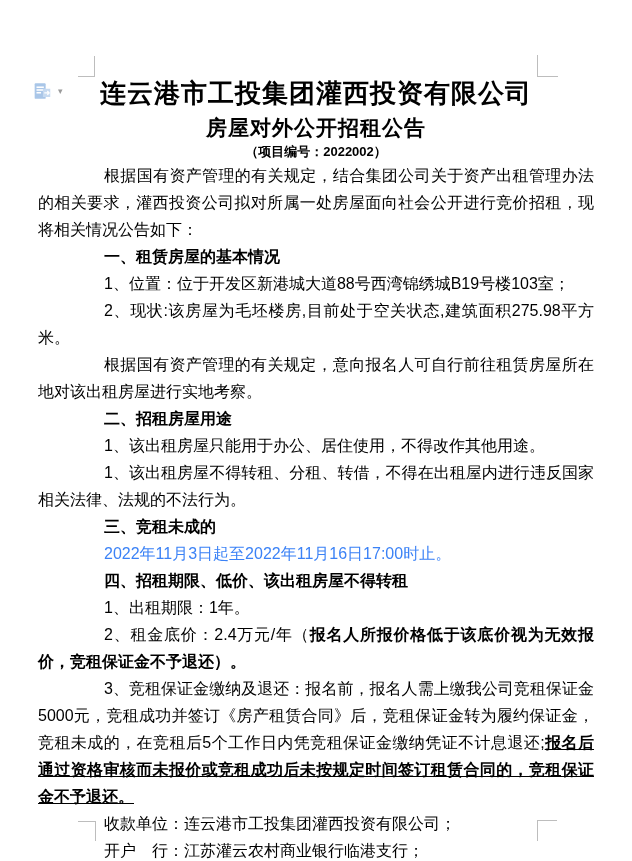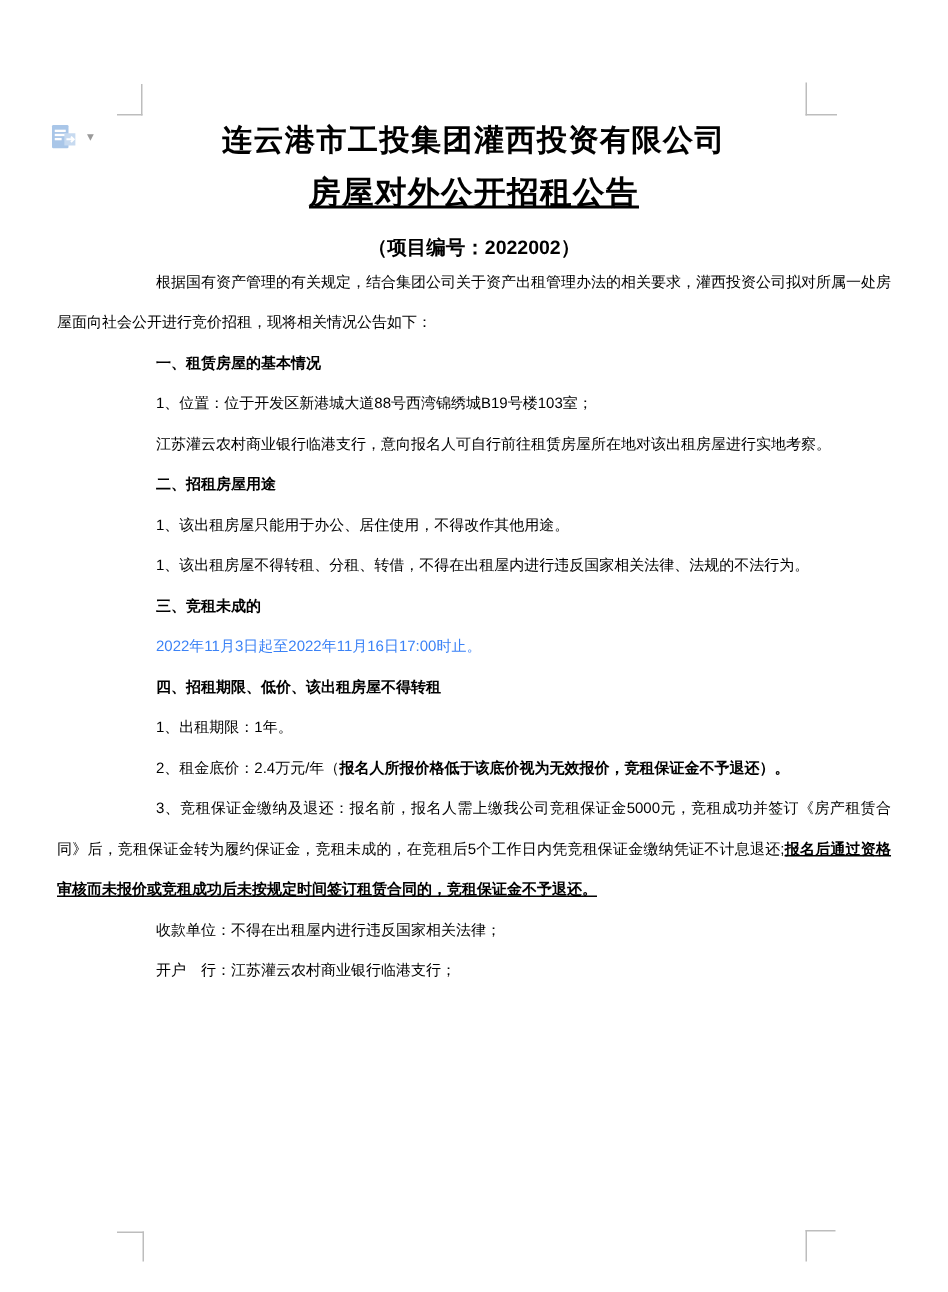--- a/index.html
+++ b/index.html
@@ -15,31 +15,31 @@
   .paste-caret{font-size:9px;color:#9a9a9a;line-height:1;}
   
   .crop{position:absolute;}
   .crop-tl{left:78px;top:56px;width:16px;height:20px;border-right:1px solid #bdbdbd;border-bottom:1px solid #bdbdbd;}
   .crop-tr{left:537px;top:55px;width:20px;height:21px;border-left:1px solid #bdbdbd;border-bottom:1px solid #bdbdbd;}
   .crop-bl{left:78px;top:821px;width:17px;height:19px;border-right:1px solid #bdbdbd;border-top:1px solid #bdbdbd;}
   .crop-br{left:537px;top:820px;width:19px;height:20px;border-left:1px solid #bdbdbd;border-top:1px solid #bdbdbd;}
   
   .content{position:absolute;left:38px;top:80px;width:556px;}
   .title{
-    margin:0;text-align:center;font-size:20px;font-weight:bold;line-height:28px;
+    margin:0;text-align:center;font-size:26px;font-weight:bold;line-height:28px;
     font-family:"Liberation Serif", serif;letter-spacing:1px;
   }
   .subtitle{
     margin:6px 0 0 0;text-align:center;font-size:21px;font-weight:bold;line-height:28px;
-    font-family:"Liberation Serif", serif;letter-spacing:1px;text-decoration:underline;
+    font-family:"Liberation Serif", serif;letter-spacing:1px;
   }
-  .project{margin-top:15px;text-align:center;font-size:13px;font-weight:bold;line-height:16px;}
+  .project{margin-top:2px;text-align:center;font-size:13px;font-weight:bold;line-height:16px;}
   .body-block{margin-top:2px;}
   p.para{
-    margin:0;font-size:10px;line-height:27px;text-align:justify;
+    margin:0;font-size:16px;line-height:27px;text-align:justify;
     text-indent:66px;word-break:break-all;
   }
   p.heading{font-weight:bold;}
   .b{font-weight:bold;}
   .bu{font-weight:bold;text-decoration:underline;}
 </style>
 </head>
 <body>
 
 <div class="paste-btn">
@@ -62,31 +62,32 @@
 <div class="content">
   <h1 class="title">连云港市工投集团灌西投资有限公司</h1>
   <h2 class="subtitle">房屋对外公开招租公告</h2>
   <div class="project">（项目编号：2022002）</div>
 
   <div class="body-block">
     <p class="para">根据国有资产管理的有关规定，结合集团公司关于资产出租管理办法的相关要求，灌西投资公司拟对所属一处房屋面向社会公开进行竞价招租，现将相关情况公告如下：</p>
 
     <p class="para heading">一、租赁房屋的基本情况</p>
     <p class="para">1、位置：位于开发区新港城大道88号西湾锦绣城B19号楼103室；</p>
-    <p class="para">江苏灌云农村商业银行临港支行，意向报名人可自行前往租赁房屋所在地对该出租房屋进行实地考察。</p>
+    <p class="para">2、现状:该房屋为毛坯楼房,目前处于空关状态,建筑面积275.98平方米。</p>
+    <p class="para">根据国有资产管理的有关规定，意向报名人可自行前往租赁房屋所在地对该出租房屋进行实地考察。</p>
 
     <p class="para heading">二、招租房屋用途</p>
     <p class="para">1、该出租房屋只能用于办公、居住使用，不得改作其他用途。</p>
     <p class="para">1、该出租房屋不得转租、分租、转借，不得在出租屋内进行违反国家相关法律、法规的不法行为。</p>
 
     <p class="para heading">三、竞租未成的</p>
     <p class="para" style="color: #3b82f6;">2022年11月3日起至2022年11月16日17:00时止。</p>
 
     <p class="para heading">四、招租期限、低价、该出租房屋不得转租</p>
     <p class="para">1、出租期限：1年。</p>
     <p class="para"><span>2、租金底价：2.4万元/年（</span><span class="b">报名人所报价格低于该底价视为无效报价，竞租保证金不予退还）。</span></p>
     <p class="para"><span>3、竞租保证金缴纳及退还：报名前，报名人需上缴我公司竞租保证金5000元，竞租成功并签订《房产租赁合同》后，竞租保证金转为履约保证金，竞租未成的，在竞租后5个工作日内凭竞租保证金缴纳凭证不计息退还;</span><span class="bu">报名后通过资格审核而未报价或竞租成功后未按规定时间签订租赁合同的，竞租保证金不予退还。</span></p>
 
-    <p class="para">收款单位：不得在出租屋内进行违反国家相关法律；</p>
+    <p class="para">收款单位：连云港市工投集团灌西投资有限公司；</p>
     <p class="para">开户　行：江苏灌云农村商业银行临港支行；</p>
 
   </div>
 </div>
 
 </body></html>

